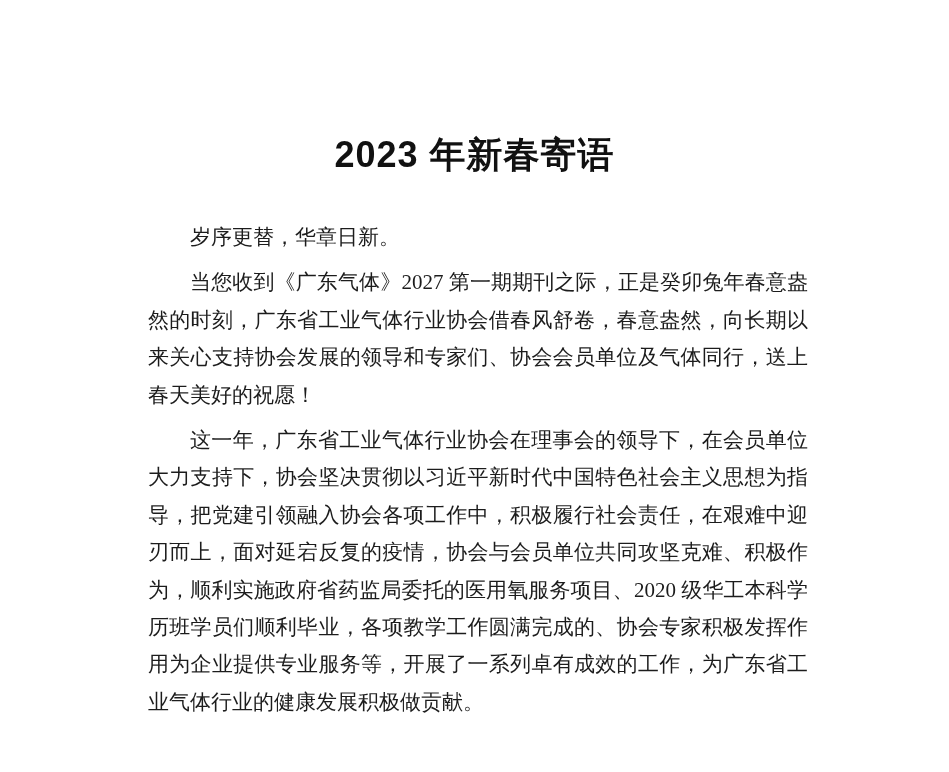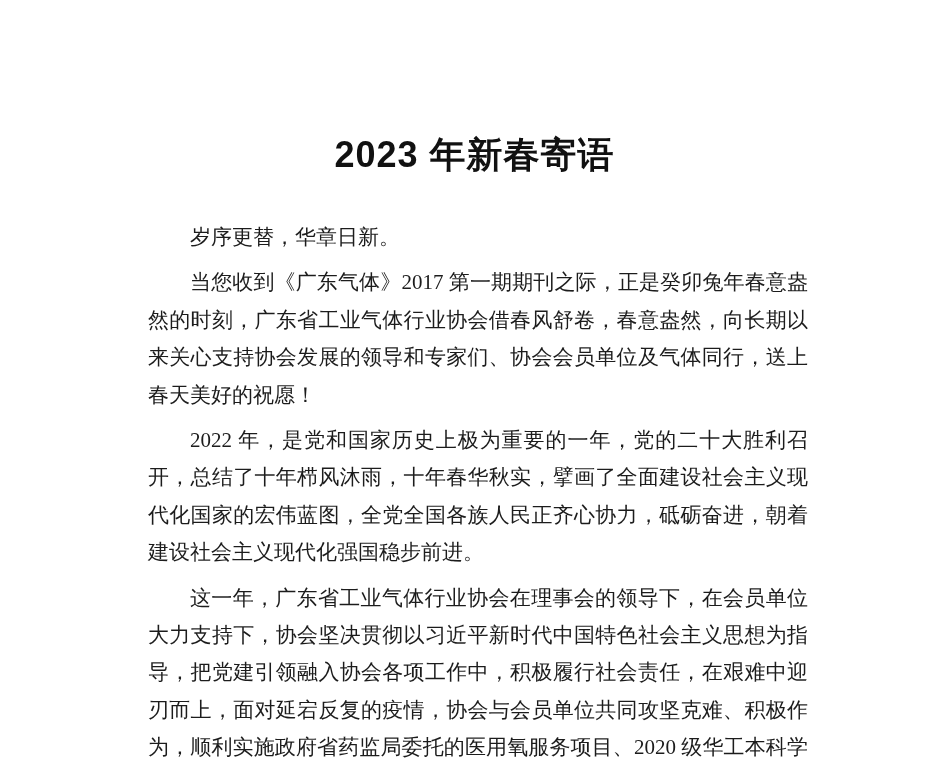--- a/index.html
+++ b/index.html
@@ -49,17 +49,16 @@
   }
 </style>
 </head>
 <body>
 
 <div class="page">
   <h1 class="doc-title">2023 年新春寄语</h1>
 
   <div class="doc-body">
     <p class="para">岁序更替，华章日新。</p>
-    <p class="para">当您收到《广东气体》2017 第一期期刊之际，正是癸卯兔年春意盎然的时刻，广东省工业气体行业协会借春风舒卷，春意盎然，向长期以来关心支持协会发展的领导和专家们、协会会员单位及气体同行，送上春天美好的祝愿！</p>
-    <p class="para">2022 年，是党和国家历史上极为重要的一年，党的二十大胜利召开，总结了十年栉风沐雨，十年春华秋实，擘画了全面建设社会主义现代化国家的宏伟蓝图，全党全国各族人民正齐心协力，砥砺奋进，朝着建设社会主义现代化强国稳步前进。</p>
+    <p class="para">当您收到《广东气体》2027 第一期期刊之际，正是癸卯兔年春意盎然的时刻，广东省工业气体行业协会借春风舒卷，春意盎然，向长期以来关心支持协会发展的领导和专家们、协会会员单位及气体同行，送上春天美好的祝愿！</p>
     <p class="para">这一年，广东省工业气体行业协会在理事会的领导下，在会员单位大力支持下，协会坚决贯彻以习近平新时代中国特色社会主义思想为指导，把党建引领融入协会各项工作中，积极履行社会责任，在艰难中迎刃而上，面对延宕反复的疫情，协会与会员单位共同攻坚克难、积极作为，顺利实施政府省药监局委托的医用氧服务项目、2020 级华工本科学历班学员们顺利毕业，各项教学工作圆满完成的、协会专家积极发挥作用为企业提供专业服务等，开展了一系列卓有成效的工作，为广东省工业气体行业的健康发展积极做贡献。</p>
   </div>
 </div>
 
 </body></html>

